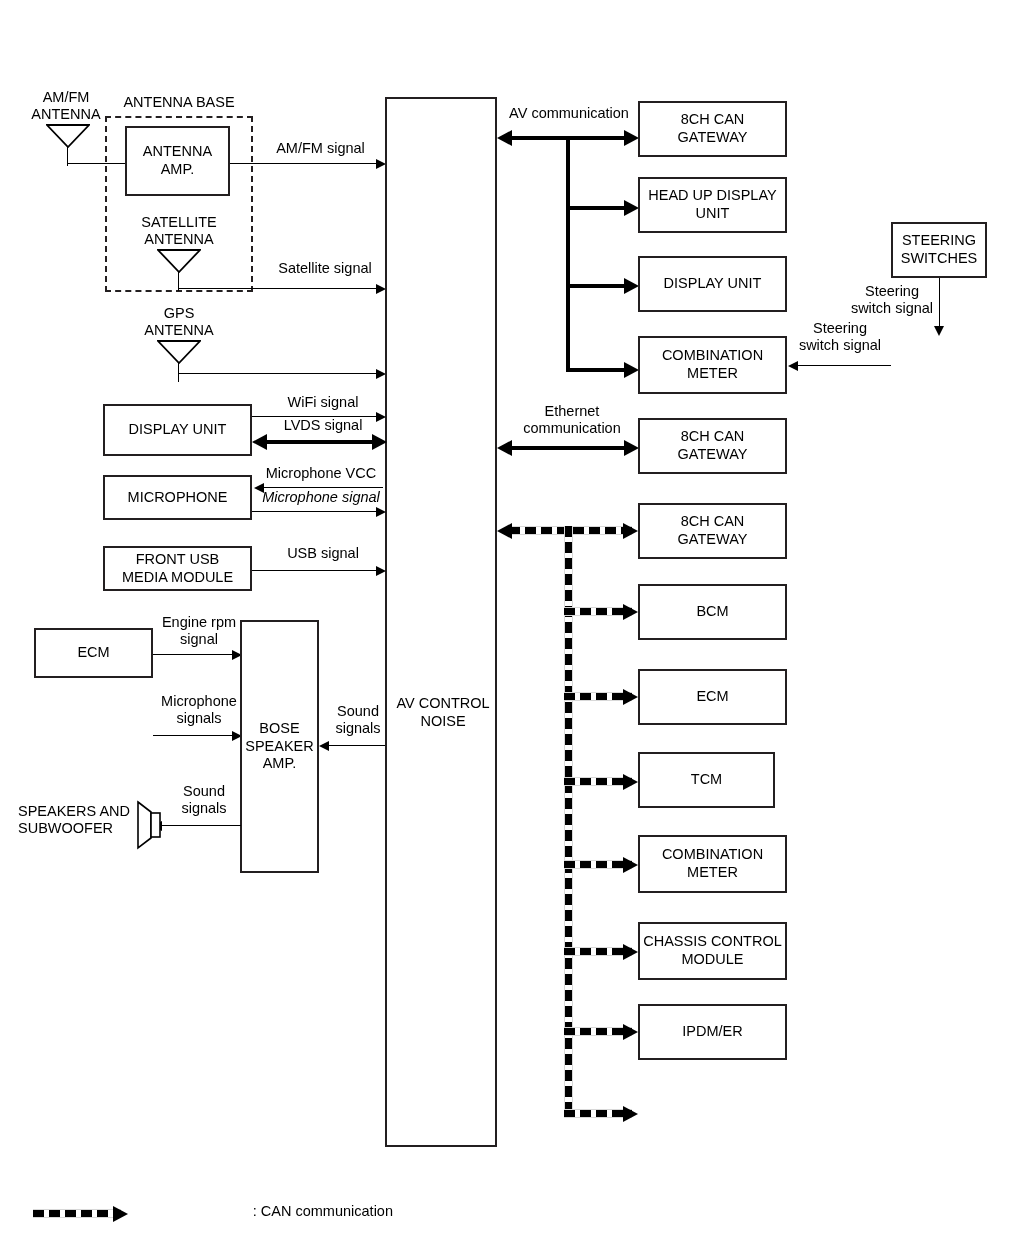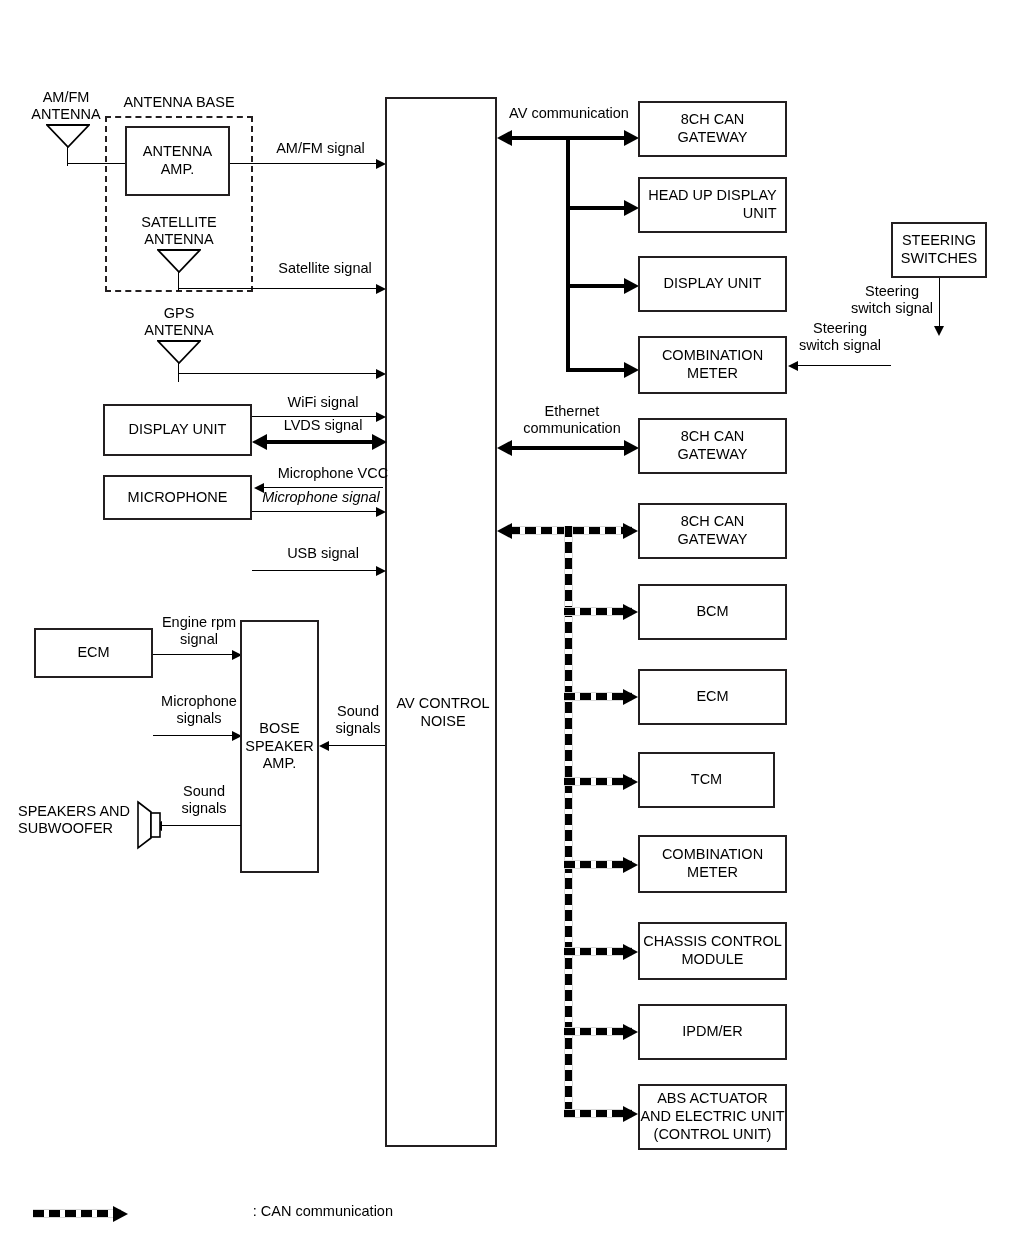--- a/index.html
+++ b/index.html
@@ -110,27 +110,31 @@
   <div class="hline" style="left:252px;top:416px;width:130px;"></div>
   <div class="ar r" style="left:376px;top:411.5px;"></div>
   <div class="lbl" style="left:262px;top:417px;width:122px;">LVDS signal</div>
   <div class="hbold" style="left:264px;top:440px;width:115px;"></div>
   <div class="ar rb" style="left:372px;top:434px;"></div>
   <div class="ar lb" style="left:252px;top:434px;"></div>
 
   <div class="box" style="left:103px;top:475px;width:149px;height:45px;">
     <span>MICROPHONE</span>
   </div>
-  <div class="lbl" style="left:268px;top:465px;width:130px;">Microphone VCC</div>
+  <div class="lbl" style="left:256px;top:465px;width:130px;">Microphone VCC</div>
   <div class="hline" style="left:264px;top:487px;width:119px;"></div>
   <div class="ar l" style="left:254px;top:482.5px;"></div>
   <div class="lbl" style="left:253px;top:489px;width:136px;font-style:italic;">Microphone signal</div>
   <div class="hline" style="left:252px;top:511px;width:130px;"></div>
   <div class="ar r" style="left:376px;top:506.5px;"></div>
 
+  <div class="box" style="left:103px;top:546px;width:149px;height:45px;">
+    <span style="white-space:pre-line;">FRONT USB
+MEDIA MODULE</span>
+  </div>
   <div class="lbl" style="left:262px;top:545px;width:122px;">USB signal</div>
   <div class="hline" style="left:252px;top:570px;width:130px;"></div>
   <div class="ar r" style="left:376px;top:565.5px;"></div>
 
   <div class="box" style="left:34px;top:628px;width:119px;height:50px;">
     <span>ECM</span>
   </div>
   <div class="lbl" style="left:152px;top:614px;width:94px;white-space:pre-line;">Engine rpm
 signal</div>
   <div class="hline" style="left:153px;top:654px;width:85px;"></div>
@@ -176,21 +180,21 @@
   <div class="hbold" style="left:566px;top:284px;width:68px;"></div>
   <div class="ar rb" style="left:624px;top:278px;"></div>
   <div class="hbold" style="left:566px;top:368px;width:68px;"></div>
   <div class="ar rb" style="left:624px;top:362px;"></div>
 
   <div class="box" style="left:638px;top:101px;width:149px;height:56px;">
     <span style="white-space:pre-line;">8CH CAN
 GATEWAY</span>
   </div>
   <div class="box" style="left:638px;top:177px;width:149px;height:56px;">
-    <span style="white-space:pre-line;text-align:right;">HEAD UP DISPLAY
+    <span style="white-space:pre-line;">HEAD UP DISPLAY
 UNIT</span>
   </div>
   <div class="box" style="left:638px;top:256px;width:149px;height:56px;">
     <span>DISPLAY UNIT</span>
   </div>
   <div class="box" style="left:638px;top:336px;width:149px;height:58px;">
     <span style="white-space:pre-line;">COMBINATION
 METER</span>
   </div>
 
@@ -256,23 +260,18 @@
     <span style="white-space:pre-line;">COMBINATION
 METER</span>
   </div>
   <div class="box" style="left:638px;top:1004px;width:149px;height:56px;">
     <span>IPDM/ER</span>
   </div>
   <div class="box" style="left:638px;top:922px;width:149px;height:58px;">
     <span style="white-space:pre-line;">CHASSIS CONTROL
 MODULE</span>
   </div>
-  <div class="box" style="left:638px;top:1084px;width:149px;height:66px;">
-    <span style="white-space:pre-line;">ABS ACTUATOR
-AND ELECTRIC UNIT
-(CONTROL UNIT)</span>
-  </div>
 
   <div class="canh" style="left:33px;top:1209px;width:88px;"></div>
   <div class="ar rb" style="left:113px;top:1205.5px;"></div>
   <div class="lbl left" style="left:133px;top:1203px;width:260px;text-align:right;">: CAN communication</div>
 
 </div>
 
 </body></html>

